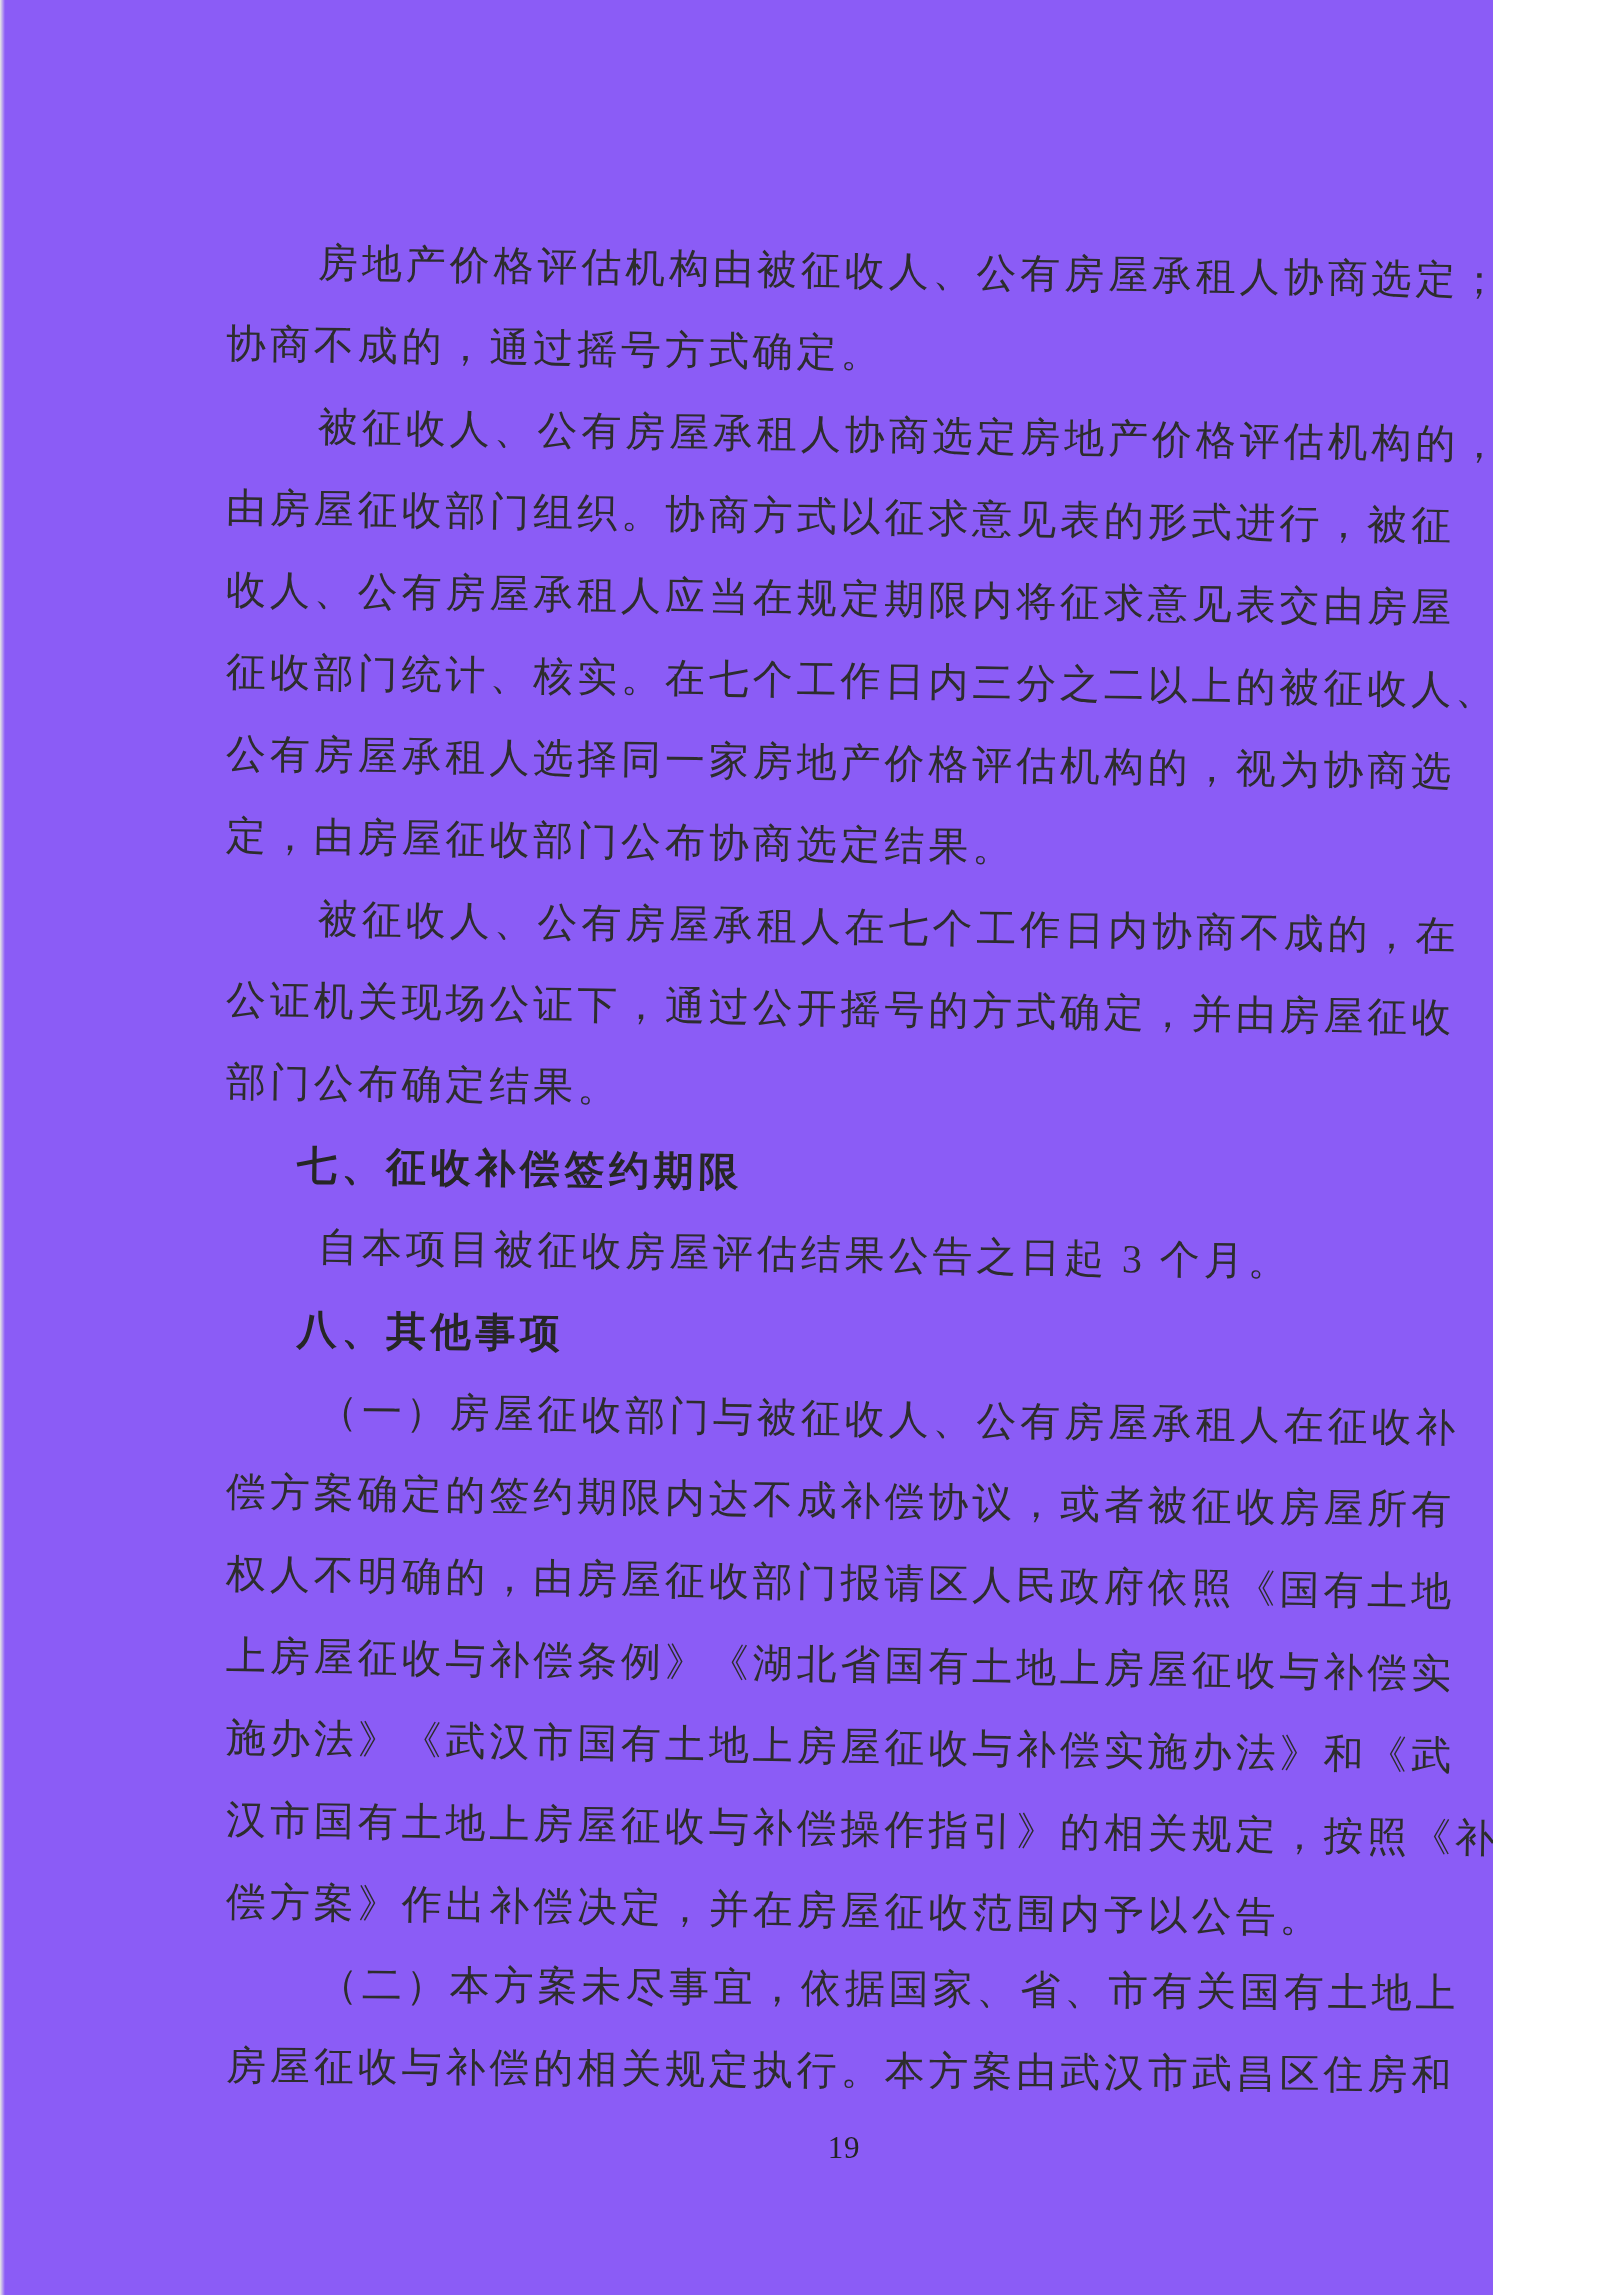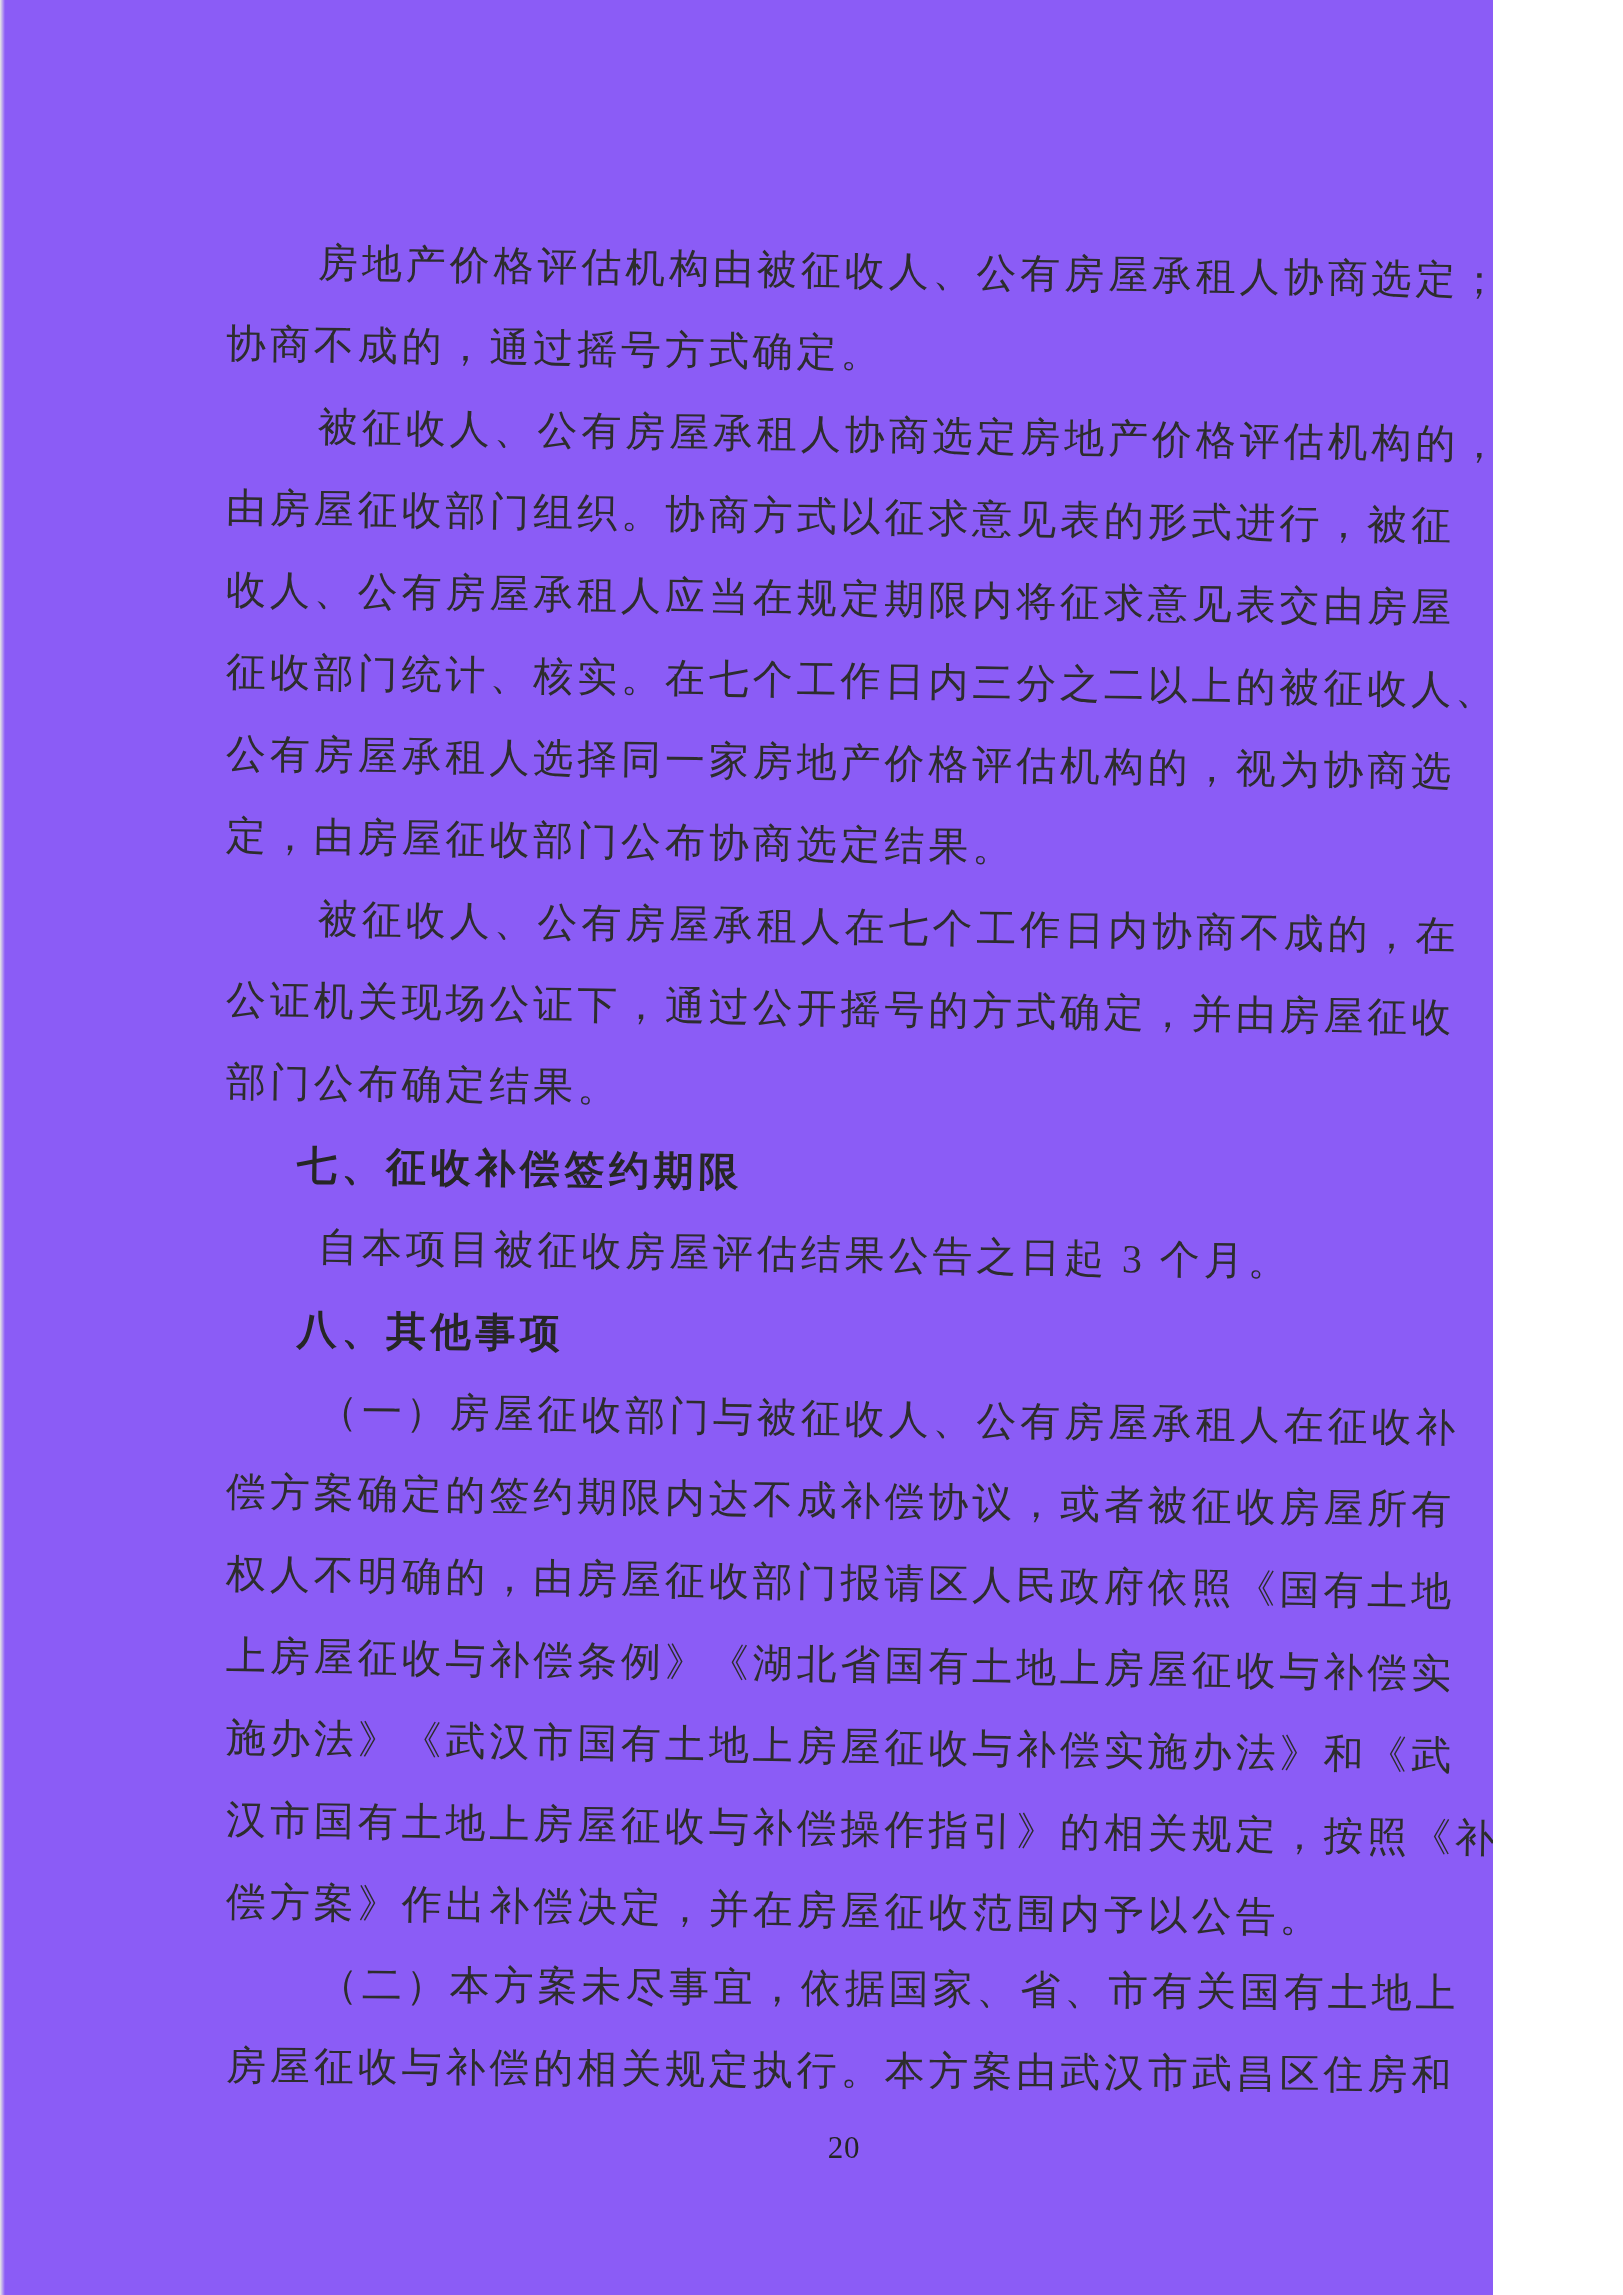--- a/index.html
+++ b/index.html
@@ -86,15 +86,15 @@
     <div class="line">偿方案确定的签约期限内达不成补偿协议，或者被征收房屋所有</div>
     <div class="line">权人不明确的，由房屋征收部门报请区人民政府依照《国有土地</div>
     <div class="line">上房屋征收与补偿条例》《湖北省国有土地上房屋征收与补偿实</div>
     <div class="line">施办法》《武汉市国有土地上房屋征收与补偿实施办法》和《武</div>
     <div class="line">汉市国有土地上房屋征收与补偿操作指引》的相关规定，按照《补</div>
     <div class="line">偿方案》作出补偿决定，并在房屋征收范围内予以公告。</div>
     <div class="line ind tilt-sm">（二）本方案未尽事宜，依据国家、省、市有关国有土地上</div>
     <div class="line tilt-sm">房屋征收与补偿的相关规定执行。本方案由武汉市武昌区住房和</div>
   </div>
 
-  <div class="pagenum">20</div>
+  <div class="pagenum">19</div>
 </div>
 
 
 </body></html>

